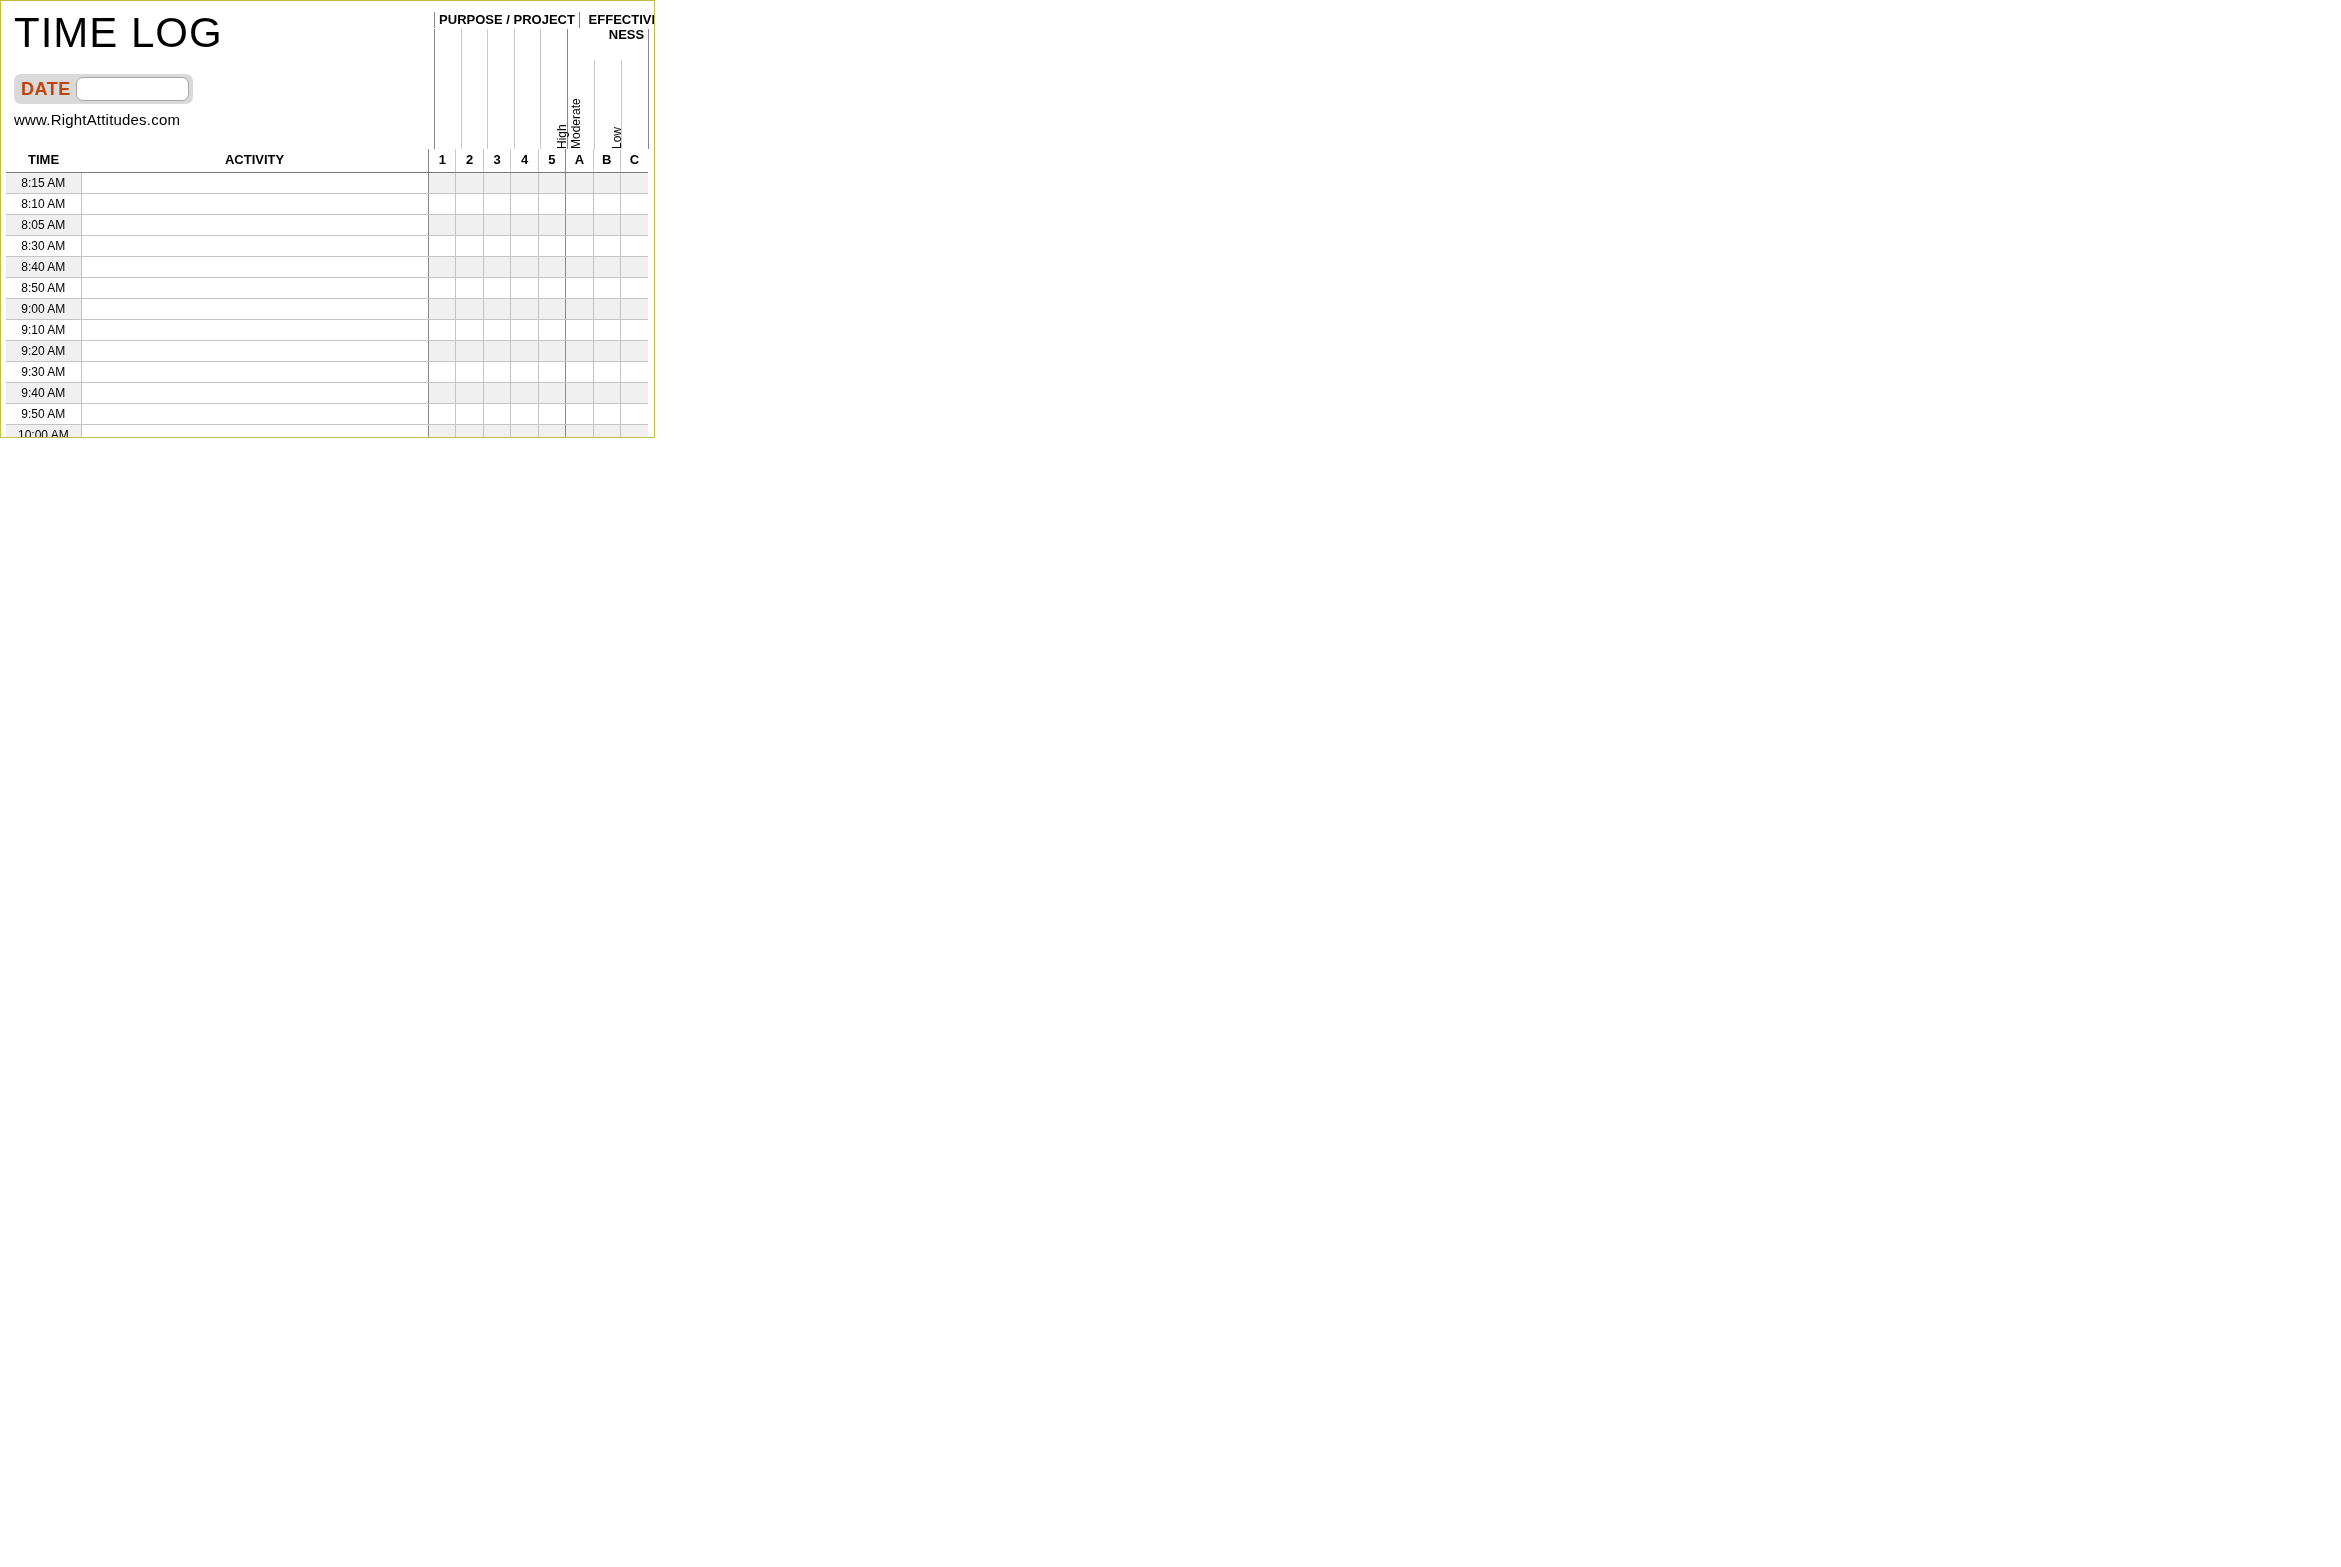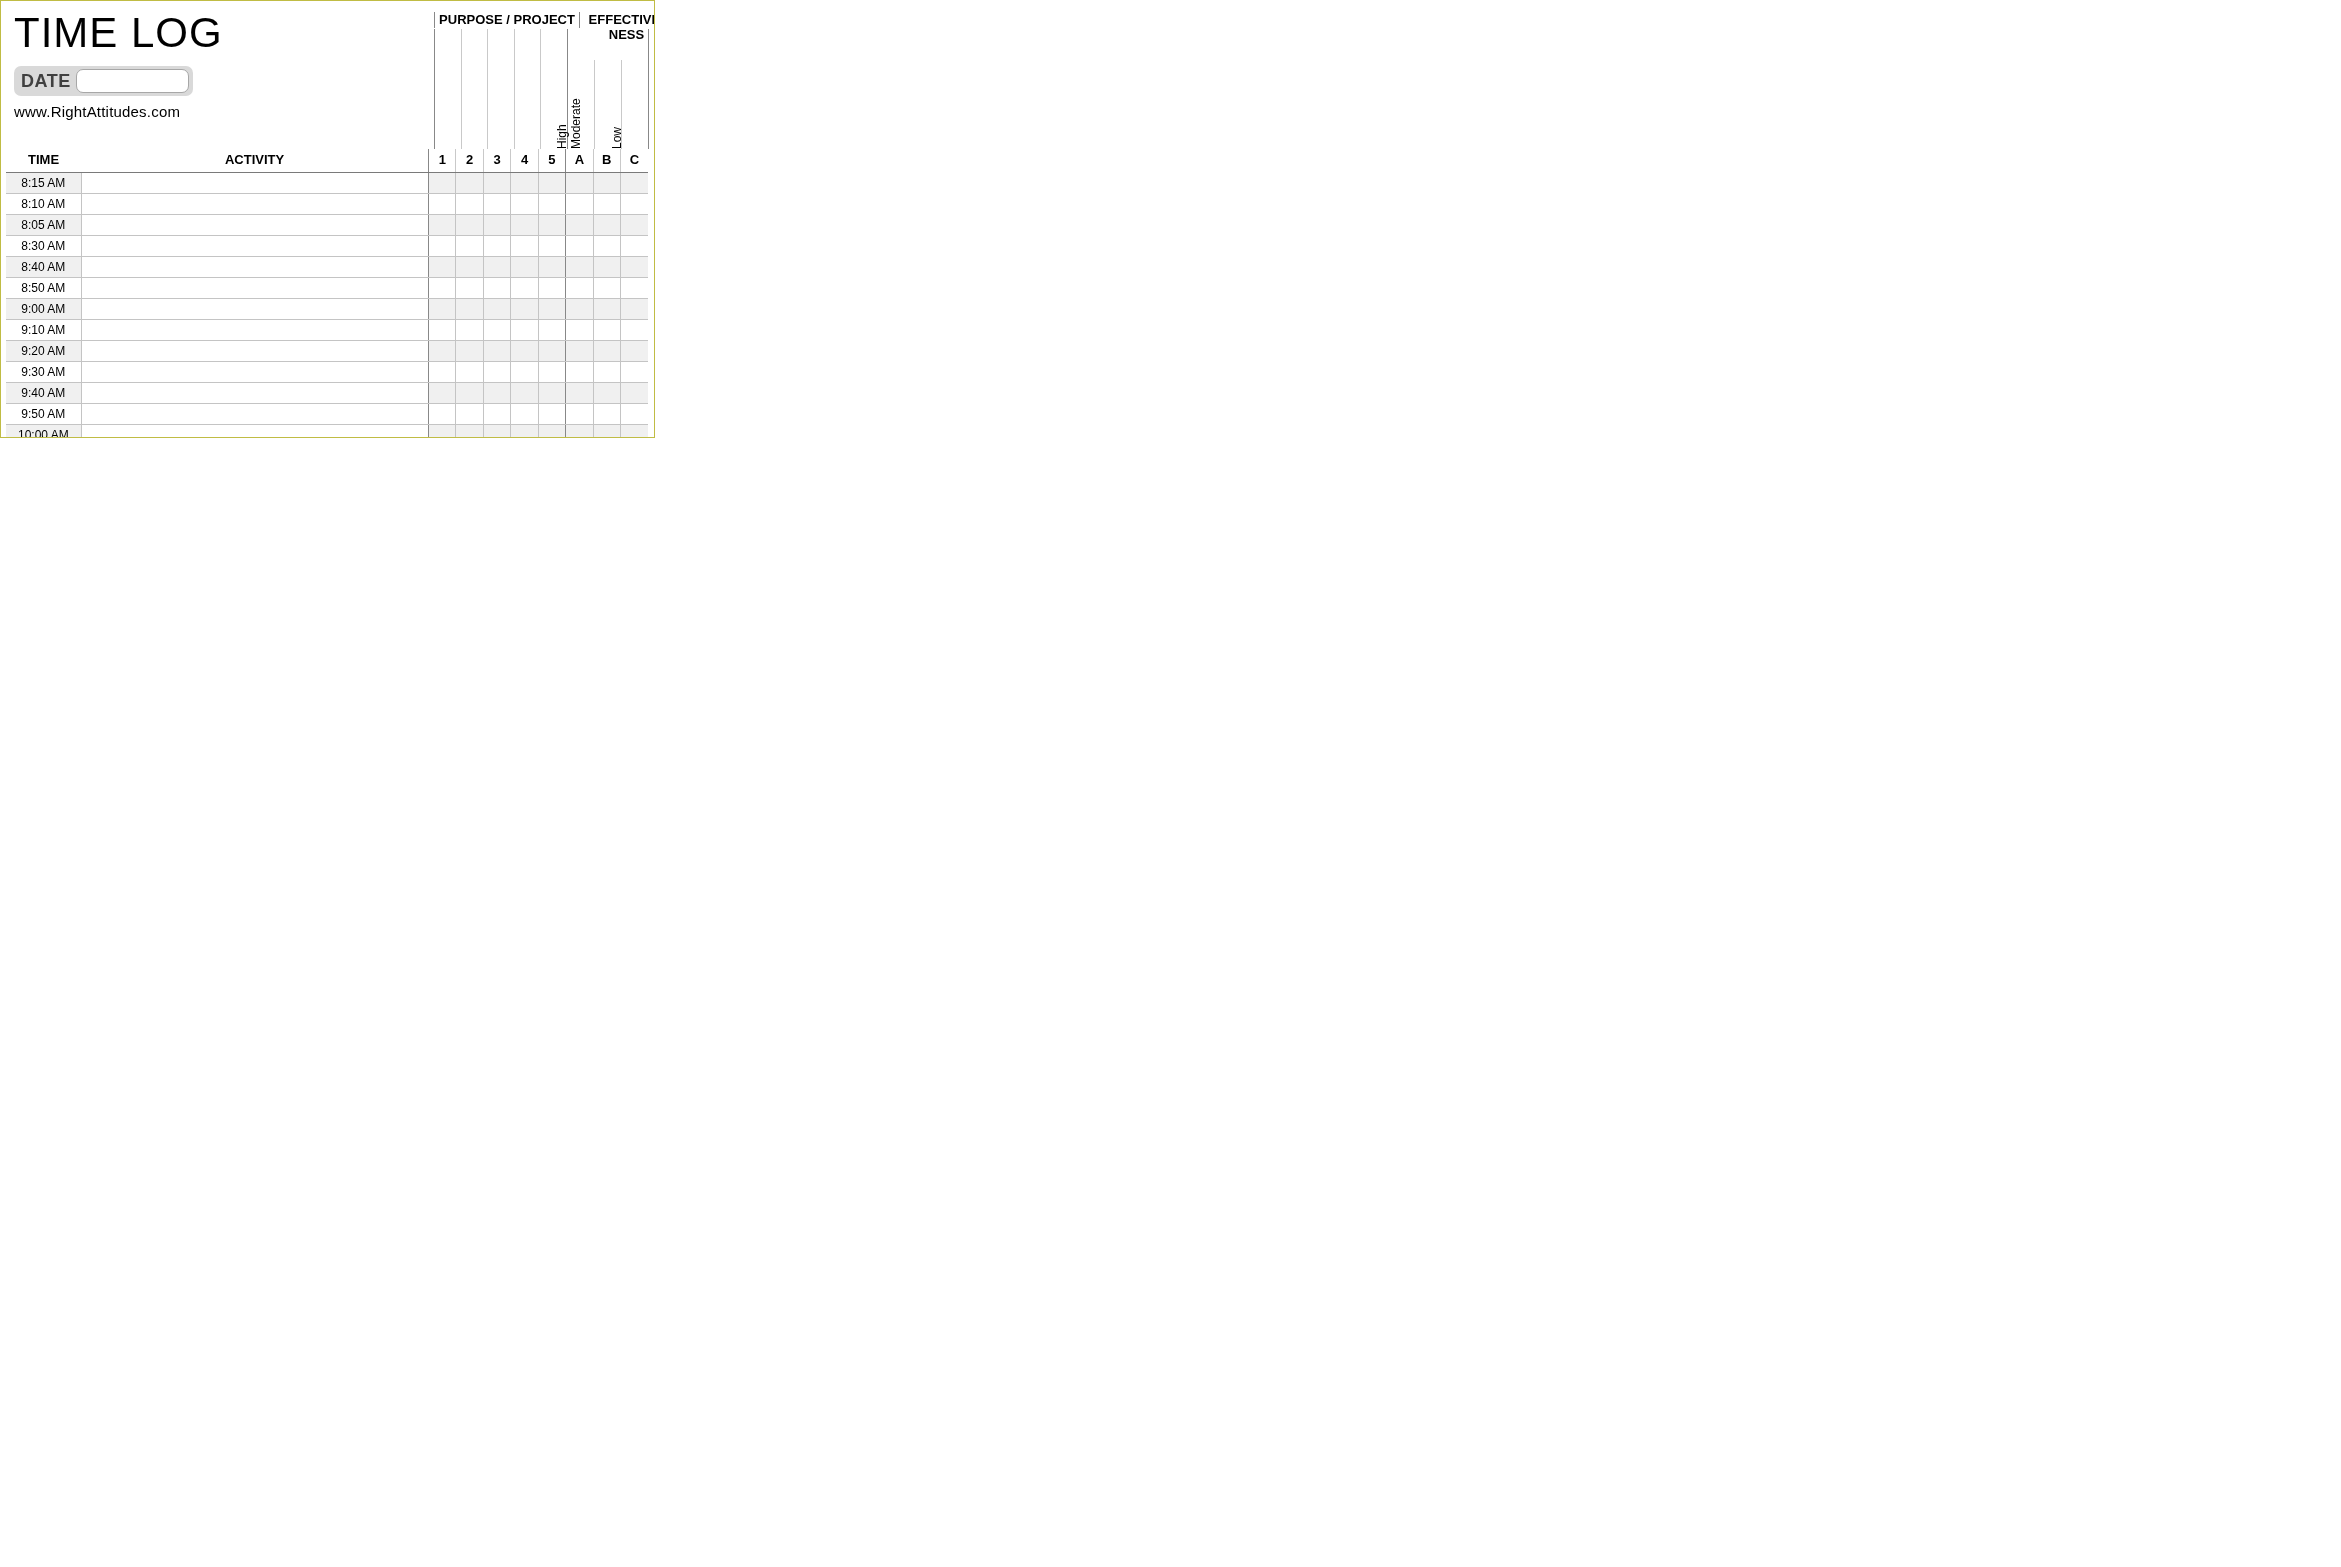--- a/index.html
+++ b/index.html
@@ -23,32 +23,32 @@
   .title-block {
     position: absolute;
     left: 13px;
     top: 11px;
   }
   .main-title {
     font-size: 42px;
     font-weight: 300;
     letter-spacing: 1px;
     line-height: 1;
-    margin-bottom: 12px;
+    margin-bottom: 20px;
   }
   .date-pill {
     display: inline-flex;
     align-items: center;
     background: #d9d9d9;
     border-radius: 7px;
     padding: 3px 4px 3px 7px;
     margin-bottom: 4px;
   }
   .date-label {
-    color: #404040;
+    color: #c2410c;
     font-weight: 700;
     font-size: 18px;
     letter-spacing: 0.5px;
     margin-right: 5px;
     font-family: "Century Gothic","Futura","Avant Garde",sans-serif;
   }
   .date-input {
     width: 113px;
     height: 24px;
     background: #fff;

